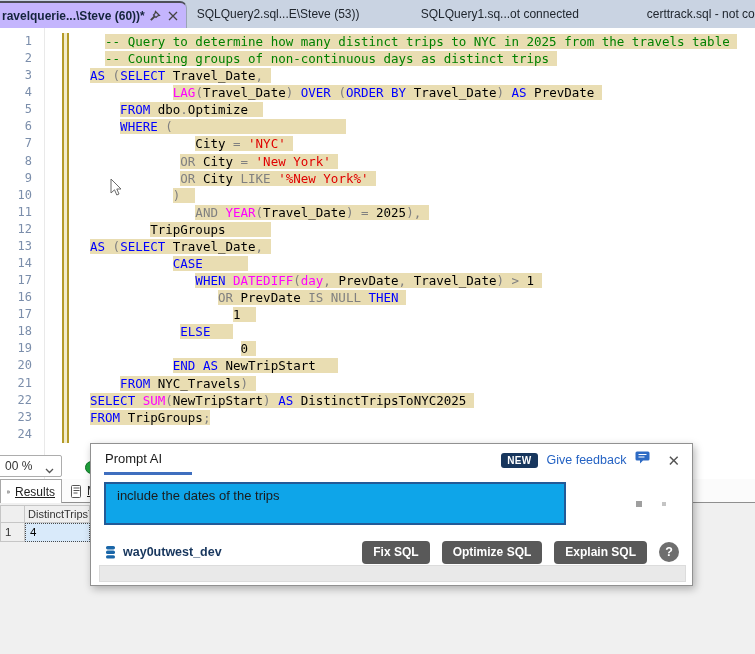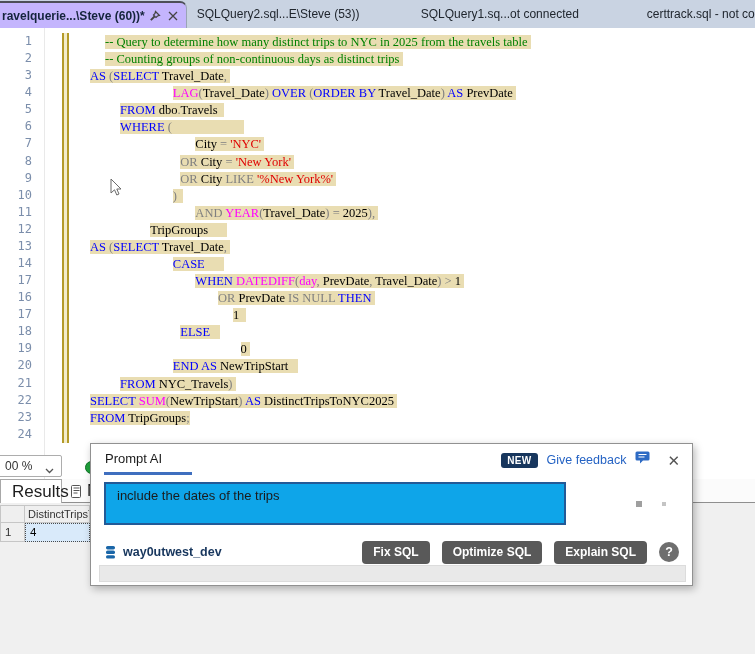--- a/index.html
+++ b/index.html
@@ -40,21 +40,21 @@
   .gutter-border { position:absolute; left:44px; top:0; width:1px; height:451px; background:#e9e9e9; }
   .changebar {
     position:absolute; left:62px; top:5px; width:7px; height:410px;
     background:#f3ecca; border-left:2px solid #b49b2a; border-right:2px solid #b49b2a;
   }
   .code {
     position:absolute; left:90px; top:5px; right:0;
     font-family:"DejaVu Sans Mono", monospace; font-size:12.5px; color:#000;
   }
   .code-line { height:17.08px; line-height:17.08px; white-space:pre; }
-  .hl { background:var(--selection-highlight,#e9ddb2);font-family:Liberation Serif, serif; }
+  .hl { background:var(--selection-highlight,#e9ddb2); }
   .tk-kw { color:var(--keyword,#0000ff); }
   .tk-cm { color:var(--comment,#008000); }
   .tk-str{ color:var(--string,#e00000); }
   .tk-fn { color:var(--function,#ff00ff); }
   .tk-op { color:var(--operator,#808080); }
   .tk-id { color:var(--identifier,#000); }
 
   
   .cursor { position:absolute; left:110px; top:178px; z-index:50; }
 
@@ -71,21 +71,21 @@
   .greendot {
     position:absolute; left:85px; top:461px; width:13px; height:13px;
     border-radius:50%; background:#1fa23c; border:1px solid #0e7326; z-index:10;
   }
 
   
   .results-pane { position:absolute; left:0; top:479px; width:755px; height:175px; background:#f0f0f0; }
   .rp-tabsrow { position:absolute; left:0; top:0; width:755px; height:24px; background:#fbfbfb; border-bottom:1px solid #8f8f8f; }
   .rtab {
     position:absolute; top:0; height:24px; display:flex; align-items:center; gap:5px;
-    font-size:17px; color:#1e1e1e; padding:0 6px;
+    font-size:12px; color:#1e1e1e; padding:0 6px;text-decoration:underline;
   }
   .rtab.sel { left:0; width:62px; background:#fff; border:1px solid #a8a8a8; border-bottom:none; }
   .rtab.msg { left:64px; width:60px; }
   .grid-header-corner {
     position:absolute; left:0; top:26px; width:25px; height:18px;
     background:#efefef; border:1px solid #c6c6c6;
   }
   .grid-header-cell {
     position:absolute; left:25px; top:26px; width:65px; height:18px;
     background:#efefef; border:1px solid #c6c6c6; border-left:none;
@@ -198,21 +198,21 @@
         <div class="ln">23</div>
         <div class="ln">24</div>
       </div>
     <div class="gutter-border"></div>
     <div class="changebar"></div>
     <div class="code">
         <div class="code-line"><span>  </span><span class="hl"><span class="tk-cm">-- Query to determine how many distinct trips to NYC in 2025 from the travels table</span> </span></div>
         <div class="code-line"><span>  </span><span class="hl"><span class="tk-cm">-- Counting groups of non-continuous days as distinct trips</span> </span></div>
         <div class="code-line"><span></span><span class="hl"><span class="tk-kw">AS</span><span class="tk-op"> (</span><span class="tk-kw">SELECT</span><span class="tk-id"> Travel_Date</span><span class="tk-op">,</span> </span></div>
         <div class="code-line"><span>           </span><span class="hl"><span class="tk-fn">LAG</span><span class="tk-op">(</span><span class="tk-id">Travel_Date</span><span class="tk-op">)</span><span class="tk-id"> </span><span class="tk-kw">OVER</span><span class="tk-op"> (</span><span class="tk-kw">ORDER BY</span><span class="tk-id"> Travel_Date</span><span class="tk-op">)</span><span class="tk-id"> </span><span class="tk-kw">AS</span><span class="tk-id"> PrevDate</span> </span></div>
-        <div class="code-line"><span>    </span><span class="hl"><span class="tk-kw">FROM</span><span class="tk-id"> dbo</span><span class="tk-op">.</span><span class="tk-id">Travels</span>  </span></div>
+        <div class="code-line"><span>    </span><span class="hl"><span class="tk-kw">FROM</span><span class="tk-id"> dbo</span><span class="tk-op">.</span><span class="tk-id">Optimize</span>  </span></div>
         <div class="code-line"><span>    </span><span class="hl"><span class="tk-kw">WHERE</span><span class="tk-op"> (</span>                       </span></div>
         <div class="code-line"><span>              </span><span class="hl"><span class="tk-id">City </span><span class="tk-op">= </span><span class="tk-str">'NYC'</span> </span></div>
         <div class="code-line"><span>            </span><span class="hl"><span class="tk-op">OR</span><span class="tk-id"> City </span><span class="tk-op">= </span><span class="tk-str">'New York'</span> </span></div>
         <div class="code-line"><span>            </span><span class="hl"><span class="tk-op">OR</span><span class="tk-id"> City </span><span class="tk-op">LIKE </span><span class="tk-str">'%New York%'</span> </span></div>
         <div class="code-line"><span>           </span><span class="hl"><span class="tk-op">)</span>  </span></div>
         <div class="code-line"><span>              </span><span class="hl"><span class="tk-op">AND</span><span class="tk-id"> </span><span class="tk-fn">YEAR</span><span class="tk-op">(</span><span class="tk-id">Travel_Date</span><span class="tk-op">) = </span><span class="tk-id">2025</span><span class="tk-op">),</span> </span></div>
         <div class="code-line"><span>        </span><span class="hl"><span class="tk-id">TripGroups</span>      </span></div>
         <div class="code-line"><span></span><span class="hl"><span class="tk-kw">AS</span><span class="tk-op"> (</span><span class="tk-kw">SELECT</span><span class="tk-id"> Travel_Date</span><span class="tk-op">,</span> </span></div>
         <div class="code-line"><span>           </span><span class="hl"><span class="tk-kw">CASE</span>      </span></div>
         <div class="code-line"><span>              </span><span class="hl"><span class="tk-kw">WHEN</span><span class="tk-id"> </span><span class="tk-fn">DATEDIFF</span><span class="tk-op">(</span><span class="tk-fn">day</span><span class="tk-op">,</span><span class="tk-id"> PrevDate</span><span class="tk-op">,</span><span class="tk-id"> Travel_Date</span><span class="tk-op">) &gt; </span><span class="tk-id">1</span> </span></div>

